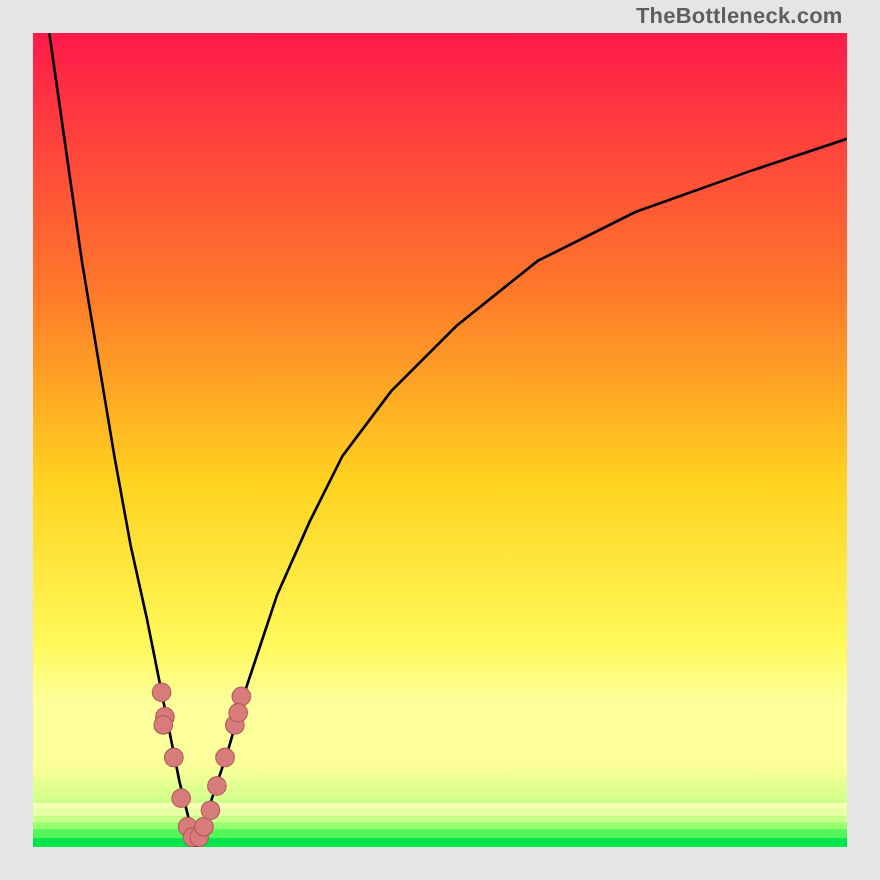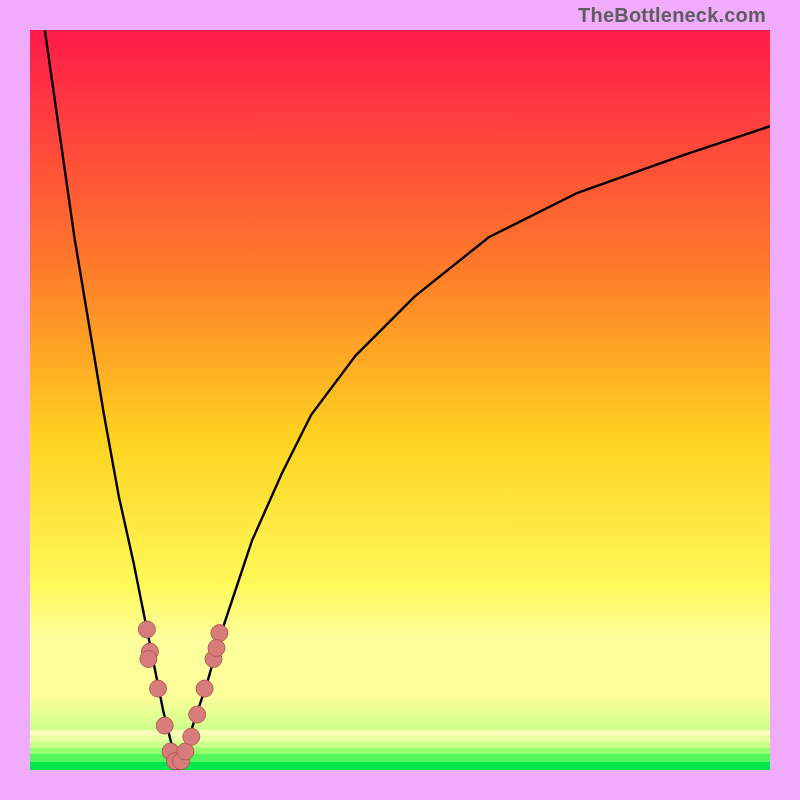--- a/index.html
+++ b/index.html
@@ -9,21 +9,21 @@
     height: 800px;
     background: #000;
     overflow: hidden;
     font-family: Arial, Helvetica, sans-serif;
   }
   .frame {
     position: absolute;
     top: 0; left: 0;
     width: 800px;
     height: 800px;
-    background: #f0abfc;
+    background: #e5e5e5;
   }
   .plot-area {
     position: absolute;
     top: 30px;
     left: 30px;
     width: 740px;
     height: 740px;
     overflow: hidden;
   }
   .bg-gradient {

